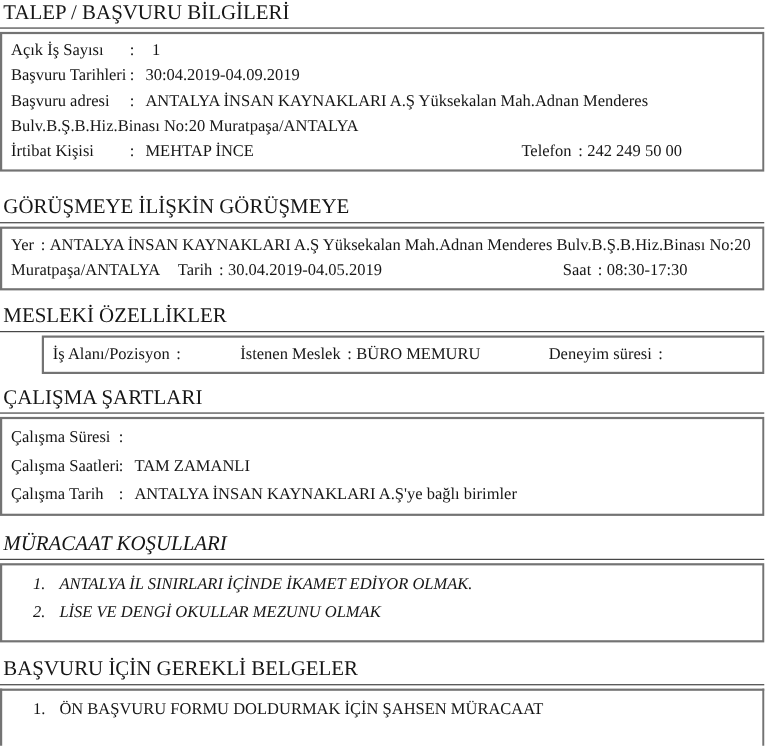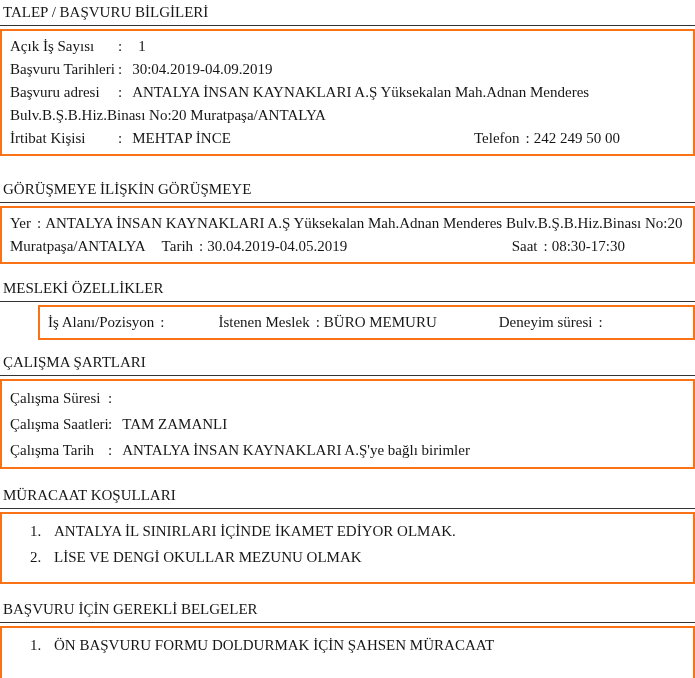--- a/index.html
+++ b/index.html
@@ -3,41 +3,41 @@
 <meta charset="utf-8">
 <style>
   html,body{margin:0;padding:0;}
   body{
     width:695px;height:678px;overflow:hidden;background:#ffffff;
     font-family:"Liberation Serif", serif;
     font-size:15px;color:#161616;
   }
   .section{margin:0;}
   .sec-title{
-    line-height:18px;font-size:15px;
+    line-height:18px;font-size:19px;
     padding:0 0 4px 3px;
     border-bottom:1.5px solid #343434;
     white-space:nowrap;
   }
   .sec-box{
     margin-top:3px;
-    border:2px solid #f97316;
+    border:2px solid #737373;
     padding:4px 8px;
   }
   .sec-box.no-bottom{border-bottom:none;}
   
   #sec-talep{margin-top:3px;}
   #sec-talep .sec-box{line-height:23px;}
   #sec-gorusme{margin-top:24px;}
   #sec-gorusme .sec-box{line-height:23px;position:relative;}
   #sec-mesleki{margin-top:15px;}
   #sec-mesleki .sec-box{line-height:23px;margin-left:38px;}
   #sec-calisma{margin-top:13px;}
   #sec-calisma .sec-box{line-height:26px;}
-  #sec-muracaat{margin-top:17px;}
+  #sec-muracaat{margin-top:17px;font-style:italic;}
   #sec-muracaat .sec-box{line-height:26px;padding-bottom:12px;}
   #sec-belgeler{margin-top:16px;}
   #sec-belgeler .sec-box{line-height:26px;height:80px;}
   
   .row{display:flex;align-items:baseline;white-space:nowrap;}
   .lbl{flex:0 0 auto;display:inline-block;}
   .lbl.w1{width:108px;}      
   .lbl.w4{width:98px;}       
   .val{margin-left:10px;}
   .val.num{margin-left:16px;}

